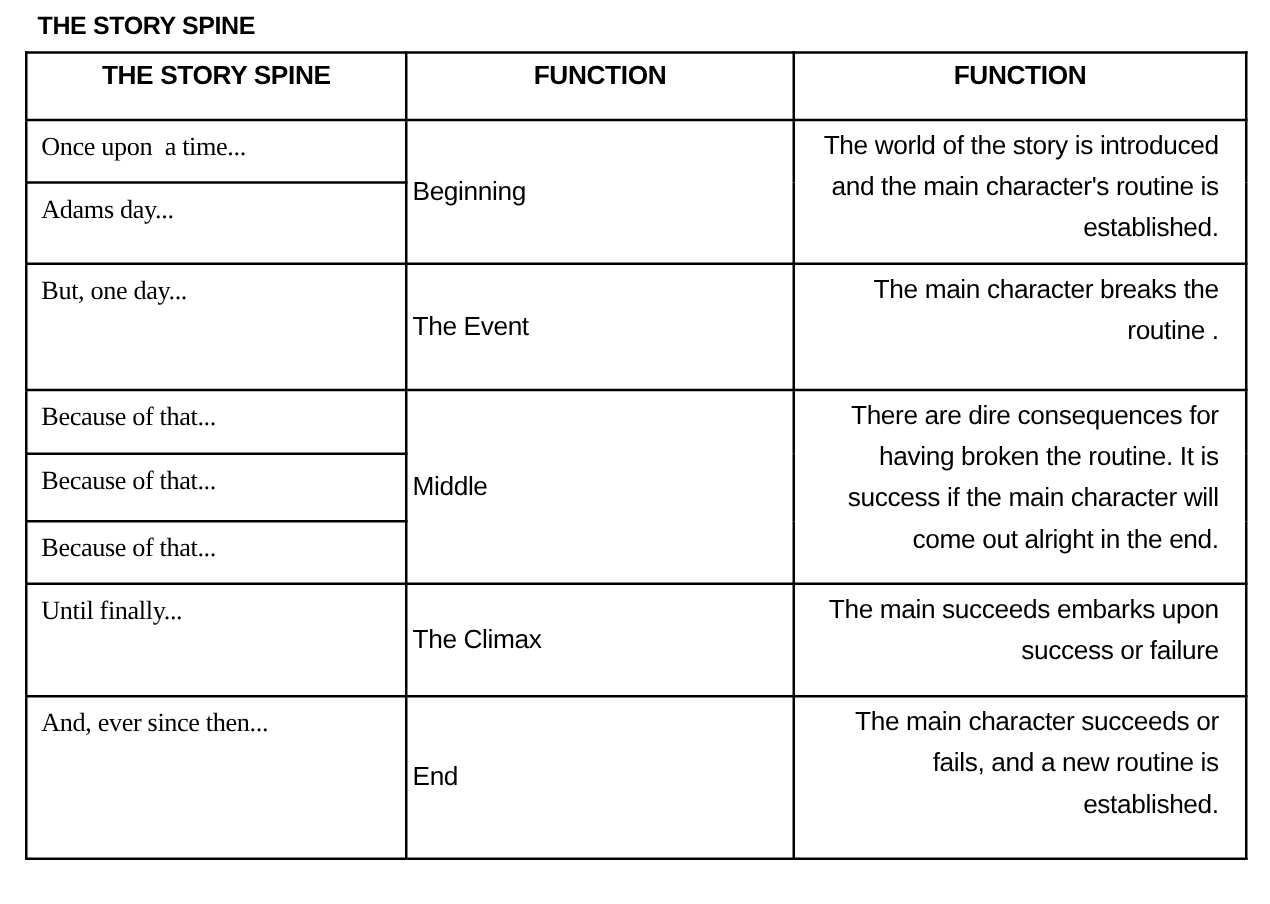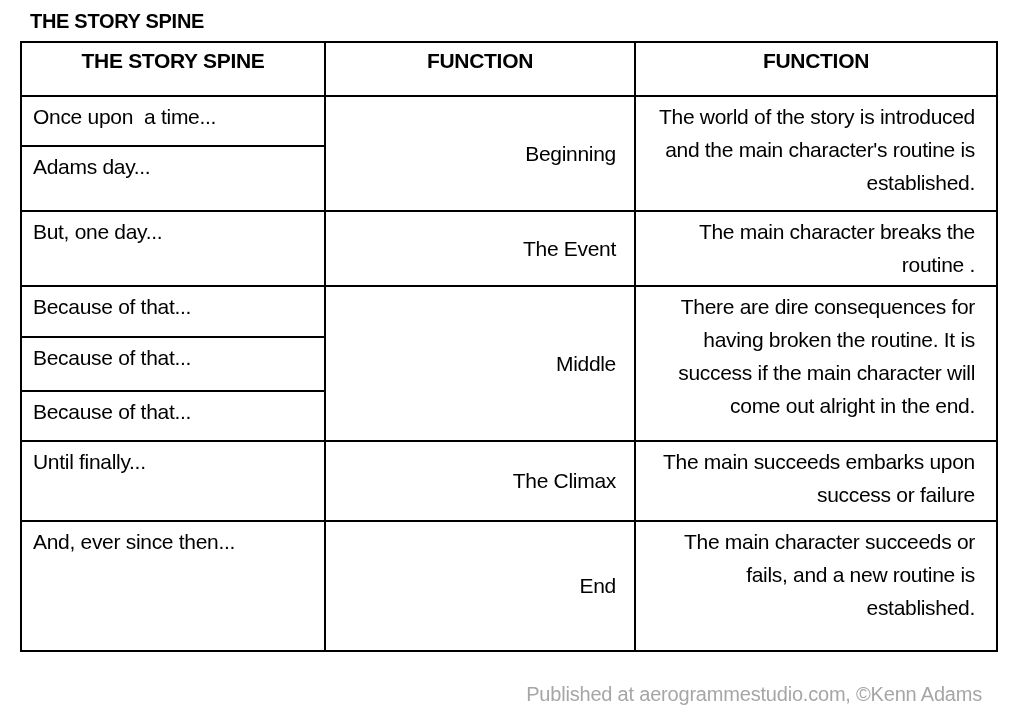--- a/index.html
+++ b/index.html
@@ -51,39 +51,40 @@
     padding: 6px 4px 0 4px;
     height: 54px;
     box-sizing: border-box;
   }
   td.spine-cell {
     vertical-align: top;
     text-align: left;
     padding: 6px 8px 0 11px;
     white-space: pre-wrap;
     line-height: 1.35;
+    font-family: Liberation Serif, serif;
   }
   td.structure-cell {
     vertical-align: middle;
-    text-align: right;
-    padding: 0 18px;
+    text-align: left;
+    padding: 0 4px;
   }
   td.function-cell {
     vertical-align: top;
     text-align: right;
     padding: 3px 21px 0 9px;
     line-height: 33px;
   }
   tr.r-a { height: 50px; }
   tr.r-b { height: 65px; }
-  tr.r-c { height: 75px; margin-left: 26px; }
+  tr.r-c { height: 101px; margin-left: 26px; }
   tr.r-d { height: 51px; }
   tr.r-e { height: 54px; }
   tr.r-f { height: 50px; }
-  tr.r-g { height: 80px; border-radius: 18px; }
+  tr.r-g { height: 90px; border-radius: 18px; }
   tr.r-h { height: 130px; }
   .attribution {
     position: absolute;
     top: 683px;
     right: 34px;
     font-size: 20px;
     color: #a6a6a6;
     letter-spacing: -0.2px;
     white-space: nowrap;
   }
@@ -143,15 +144,14 @@
       </tr>
 
       <tr class="r-h">
         <td class="spine-cell">And, ever since then...</td>
         <td class="structure-cell">End</td>
         <td class="function-cell">The main character succeeds or fails, and a new routine is established.</td>
       </tr>
     </tbody>
   </table>
 
-  <div class="attribution">Published at aerogrammestudio.com, ©Kenn Adams</div>
 
 </div>
 
 </body></html>

